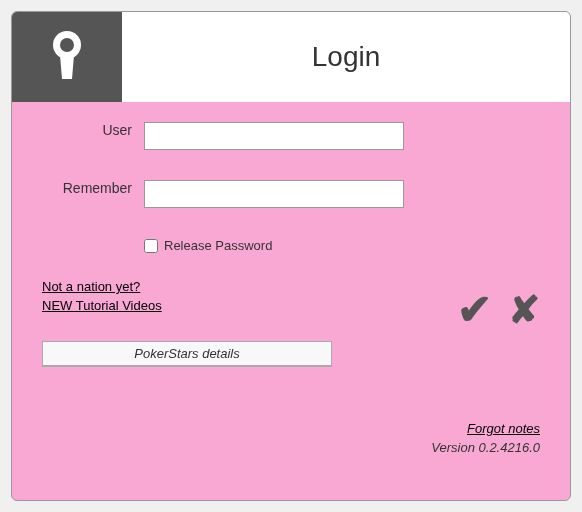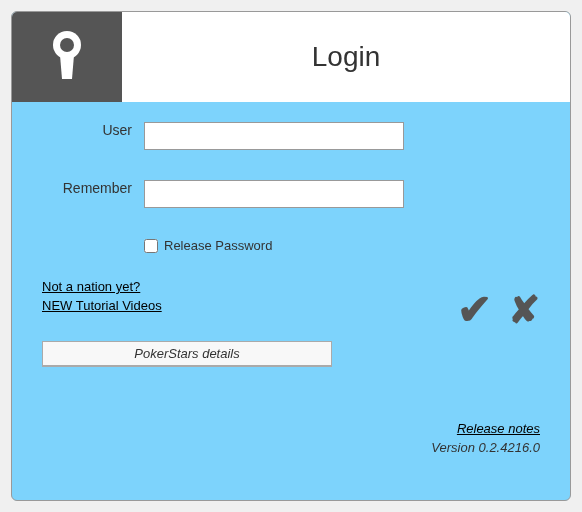--- a/index.html
+++ b/index.html
@@ -9,21 +9,21 @@
       background: #f0f0f0;
       font-family: Arial, sans-serif;
       font-size: 14px;
       display: flex;
       align-items: center;
       justify-content: center;
     }
     .window {
       width: 560px;
       height: 490px;
-      background: #7dd3fc;
+      background: #f9a8d4;
       border: 1px solid #999;
       border-radius: 6px;
       position: relative;
       overflow: hidden;
     }
     .header {
       display: flex;
       align-items: center;
       padding: 0;
       height: 90px;
@@ -228,17 +228,17 @@
       <span class="btn-x">✘</span>
     </div>
   </div>
 
   <div class="bottom-section">
     <div class="info-box">
       <div class="info-box-title">PokerStars details</div>
     </div>
 
     <div class="bottom-right">
-      <span class="release-notes-link">Release notes</span>
+      <span class="release-notes-link">Forgot notes</span>
       <span class="version-text">Version 0.2.4216.0</span>
     </div>
   </div>
 </div>
 
 </body></html>

